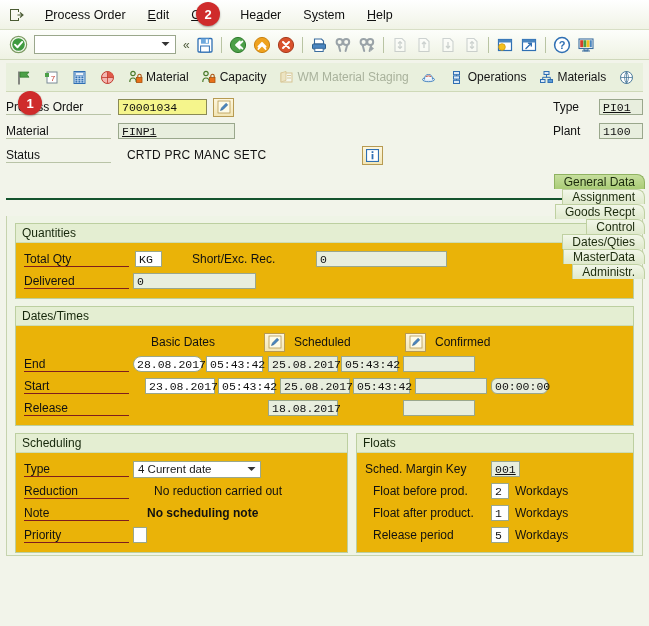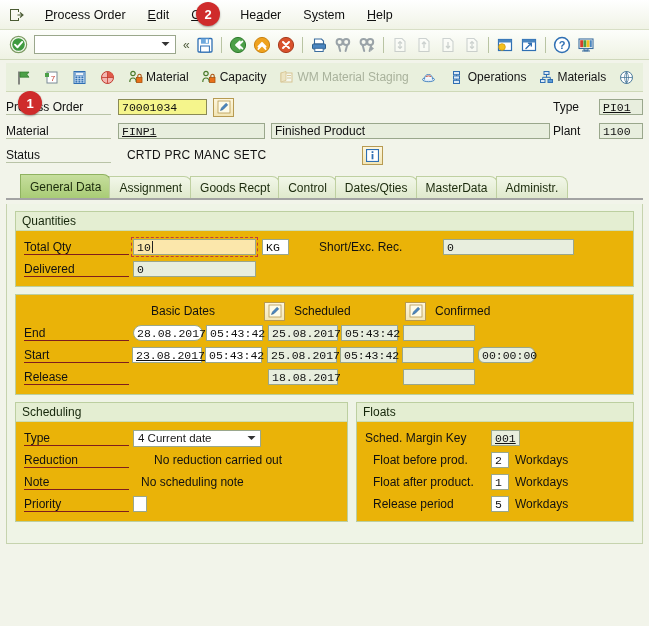--- a/index.html
+++ b/index.html
@@ -97,22 +97,22 @@
   .marker{
     position:absolute;width:24px;height:24px;border-radius:50%;
     background:#cf2b2b;color:#fff;font-size:13px;font-weight:bold;
     display:flex;align-items:center;justify-content:center;
     box-shadow:0 1px 2px rgba(0,0,0,.35);z-index:40;
     font-family:"Liberation Sans", sans-serif;
   }
 
   
   .tabstrip{
-    margin:8px 6px 4px 6px;height:24px;display:flex;align-items:flex-end;
-    border-bottom:2px solid #a3a3a3;position:relative;
+    margin:8px 6px 16px 6px;height:24px;display:flex;align-items:flex-end;
+    border-bottom:2px solid #14532d;position:relative;flex-direction:column;
   }
   .tab{
     height:22px;display:flex;align-items:center;justify-content:center;
     padding:0 9px;font-size:12px;color:#1b2a0c;
     background:linear-gradient(#f2f7e9,#dfe9cc);
     border:1px solid #bfd0a1;border-bottom:none;
     border-radius:0 8px 0 0;margin-right:-2px;
     box-sizing:border-box;white-space:nowrap;
     transform:skewX(0deg);
   }
@@ -441,22 +441,21 @@
         </svg>
       </div>
       <div style="margin-left:auto;display:flex;align-items:center;">
         <div class="lbl" style="width:46px;">Type</div>
         <div class="fld linktext" style="width:44px;">PI01</div>
       </div>
     </div>
 
     <div class="hrow">
       <div class="lbl lbl-u" style="width:105px;">Material</div>
-      <div class="fld linktext" style="width:147px;margin-left:7px;">FINP1</div>
-      <div class="fld" style="width:279px;margin-left:6px;font-family:'Liberation Sans',sans-serif;font-size:12px;">Finished Product</div>
+      <div class="fld linktext" style="width:117px;margin-left:7px;">FINP1</div>
       <div style="margin-left:auto;display:flex;align-items:center;">
         <div class="lbl" style="width:46px;">Plant</div>
         <div class="fld" style="width:44px;">1100</div>
       </div>
     </div>
 
     <div class="hrow">
       <div class="lbl lbl-u" style="width:105px;">Status</div>
       <div class="statictxt" style="margin-left:16px;letter-spacing:.2px;">CRTD PRC  MANC SETC</div>
       <div class="sqbtn" style="margin-left:96px;">
@@ -494,36 +493,33 @@
       </div>
   </div>
 
   <div class="content">
 
     <div class="gbox">
       <div class="gbox-title">Quantities</div>
       <div class="gbox-body">
         <div class="grow">
           <div class="glabel glabel-u" style="width:105px;">Total Qty</div>
-          <div class="fld focusring" style="width:123px;margin-left:4px;background:#fbe7ab;border:1px solid #9aa78c;">
-              <span>10</span>
-              <span class="caretbar"></span>
-            </div>
           <div class="fld white" style="width:27px;margin-left:6px;justify-content:flex-start;">KG</div>
           <div class="glabel" style="margin-left:30px;width:124px;">Short/Exc. Rec.</div>
           <div class="fld" style="width:131px;">0</div>
         </div>
         <div class="grow">
           <div class="glabel glabel-u" style="width:105px;">Delivered</div>
           <div class="fld" style="width:123px;margin-left:4px;">0</div>
         </div>
       </div>
     </div>
 
     <div class="gbox">
+      <div class="gbox-title">Dates/Times</div>
       <div class="gbox-body">
 
         <div class="grow">
           <div style="width:105px;"></div>
           <div class="glabel" style="width:89px;margin-left:22px;">Basic Dates</div>
           <div class="sqbtn" style="margin-left:24px;">
             <svg width="14" height="14" viewBox="0 0 14 14">
               <rect x="1" y="1" width="12" height="12" fill="#fdfbe8" stroke="#b79a52" stroke-width=".8"></rect>
               <path d="M3.5 10.5 l1-2.6 l4.6-4.6 l1.6 1.6 l-4.6 4.6 z" fill="#4a86c0" stroke="#2f5f8c" stroke-width=".6"></path>
             </svg>
@@ -542,21 +538,21 @@
           <div class="glabel glabel-u" style="width:105px;">End</div>
           <div class="fld white" style="width:70px;margin-left:4px;border-radius:8px;">28.08.2017</div>
           <div class="fld white" style="width:57px;margin-left:3px;">05:43:42</div>
           <div class="fld" style="width:70px;margin-left:5px;">25.08.2017</div>
           <div class="fld" style="width:57px;margin-left:3px;">05:43:42</div>
           <div class="fld" style="width:72px;margin-left:5px;"></div>
         </div>
 
         <div class="grow">
           <div class="glabel glabel-u" style="width:105px;">Start</div>
-          <div class="fld white" style="width:70px;margin-left:3px;text-decoration:underline;">23.08.2017</div>
+          <div class="fld white" style="width:70px;margin-left:16px;">23.08.2017</div>
           <div class="fld white" style="width:57px;margin-left:3px;">05:43:42</div>
           <div class="fld" style="width:70px;margin-left:5px;">25.08.2017</div>
           <div class="fld" style="width:57px;margin-left:3px;">05:43:42</div>
           <div class="fld" style="width:72px;margin-left:5px;"></div>
           <div class="fld" style="width:57px;margin-left:4px;border-radius:6px;">00:00:00</div>
         </div>
 
         <div class="grow">
           <div class="glabel glabel-u" style="width:105px;">Release</div>
           <div style="width:70px;margin-left:4px;"></div>
@@ -582,21 +578,21 @@
                   </svg>
               </span>
             </div>
           </div>
           <div class="grow">
             <div class="glabel glabel-u" style="width:105px;">Reduction</div>
             <div class="statictxt" style="margin-left:25px;">No reduction carried out</div>
           </div>
           <div class="grow">
             <div class="glabel glabel-u" style="width:105px;">Note</div>
-            <div class="statictxt" style="margin-left:12px;">No scheduling note</div>
+            <div class="statictxt" style="margin-left:18px;font-weight:bold;">No scheduling note</div>
           </div>
           <div class="grow">
             <div class="glabel glabel-u" style="width:105px;">Priority</div>
             <div class="fld white" style="width:14px;margin-left:4px;"></div>
           </div>
         </div>
       </div>
 
       <div class="gbox col" style="margin-bottom:0;">
         <div class="gbox-title">Floats</div>

